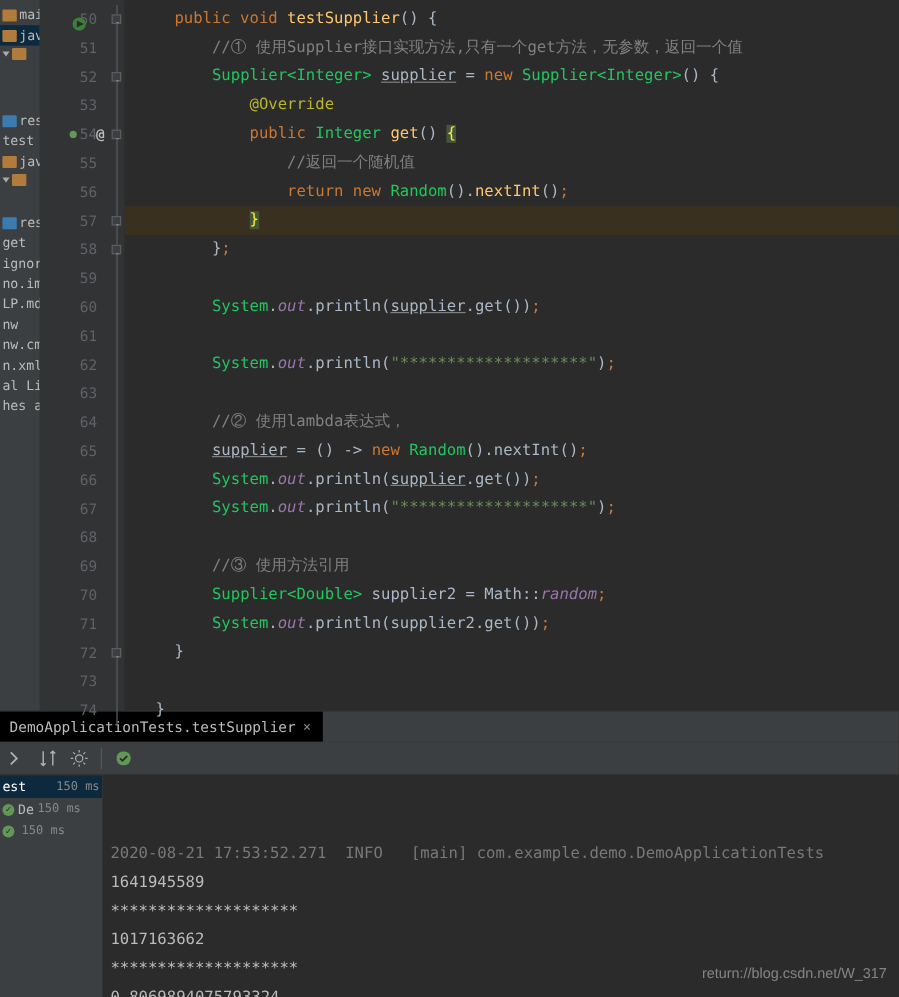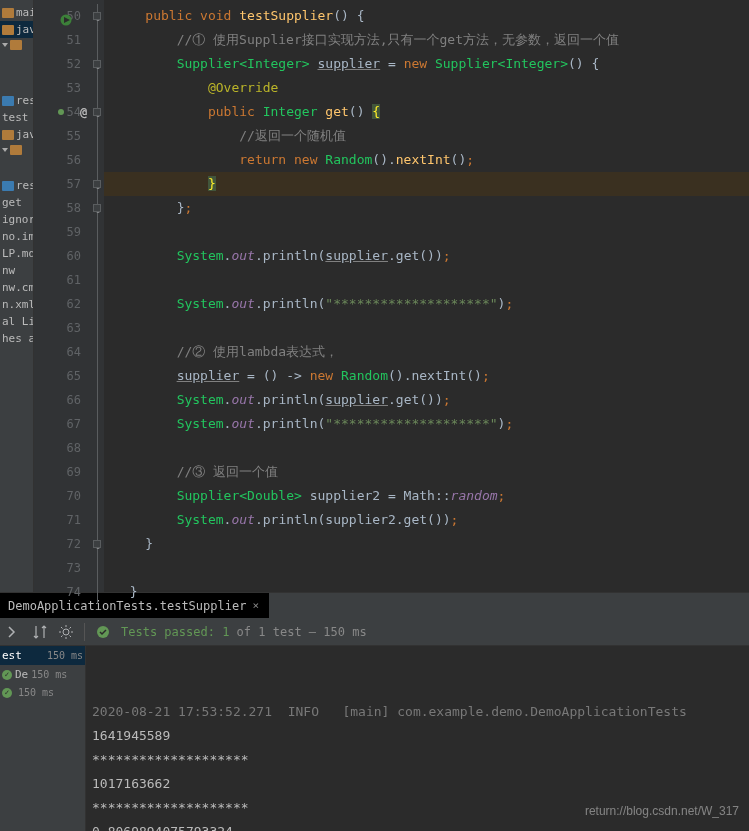--- a/index.html
+++ b/index.html
@@ -271,21 +271,21 @@
       <div class="code-line"></div>
       <div class="code-line"><span class="pl">        </span><span class="ty">System</span><span class="pl">.</span><span class="fld">out</span><span class="pl">.println(</span><span class="ul">supplier</span><span class="pl">.get())</span><span class="kw">;</span></div>
       <div class="code-line"></div>
       <div class="code-line"><span class="pl">        </span><span class="ty">System</span><span class="pl">.</span><span class="fld">out</span><span class="pl">.println(</span><span class="str">"********************"</span><span class="pl">)</span><span class="kw">;</span></div>
       <div class="code-line"></div>
       <div class="code-line"><span class="pl">        </span><span class="cm">//② 使用lambda表达式，</span></div>
       <div class="code-line"><span class="pl">        </span><span class="ul">supplier</span><span class="pl"> = () -&gt; </span><span class="kw">new</span><span class="pl"> </span><span class="ty">Random</span><span class="pl">().nextInt()</span><span class="kw">;</span></div>
       <div class="code-line"><span class="pl">        </span><span class="ty">System</span><span class="pl">.</span><span class="fld">out</span><span class="pl">.println(</span><span class="ul">supplier</span><span class="pl">.get())</span><span class="kw">;</span></div>
       <div class="code-line"><span class="pl">        </span><span class="ty">System</span><span class="pl">.</span><span class="fld">out</span><span class="pl">.println(</span><span class="str">"********************"</span><span class="pl">)</span><span class="kw">;</span></div>
       <div class="code-line"></div>
-      <div class="code-line"><span class="pl">        </span><span class="cm">//③ 返回一个值</span></div>
+      <div class="code-line"><span class="pl">        </span><span class="cm">//③ 使用方法引用</span></div>
       <div class="code-line"><span class="pl">        </span><span class="ty">Supplier&lt;Double&gt;</span><span class="pl"> supplier2 = Math::</span><span class="mb">random</span><span class="kw">;</span></div>
       <div class="code-line"><span class="pl">        </span><span class="ty">System</span><span class="pl">.</span><span class="fld">out</span><span class="pl">.println(supplier2.get())</span><span class="kw">;</span></div>
       <div class="code-line"><span class="pl">    </span><span class="br">}</span></div>
       <div class="code-line"></div>
       <div class="code-line"><span class="pl">  </span><span class="br">}</span></div>
     </div>
 </div>
 
 <div class="btab-bar">
   <div class="btab">
@@ -311,23 +311,20 @@
         <path d="M8 1 L8 3 M8 13 L8 15 M1 8 L3 8 M13 8 L15 8 M3 3 L4.5 4.5 M11.5 11.5 L13 13 M13 3 L11.5 4.5 M4.5 11.5 L3 13" stroke="#afb1b3"></path>
       </svg>
   </span>
   <span class="divider"></span>
   <span class="tool-icon pass-icon">
     <svg viewBox="0 0 12 12">
         <circle cx="6" cy="6" r="6" fill="#629755"></circle>
         <path d="M3 6 L5 8 L9 4" stroke="#2b2b2b" stroke-width="1.5" fill="none"></path>
       </svg>
   </span>
-  <span class="test-status">
-    <span class="green">Tests passed: 1</span><span class="dim"> of 1 test – 150 ms</span>
-  </span>
 </div>
 
 <div class="results">
   <div class="results-tree" id="results-tree">
       <div class="ritem sel">
         <span>est</span>
         <span class="ms"> 150 ms</span>
       </div>
       <div class="ritem">
         <span class="pass"></span>

